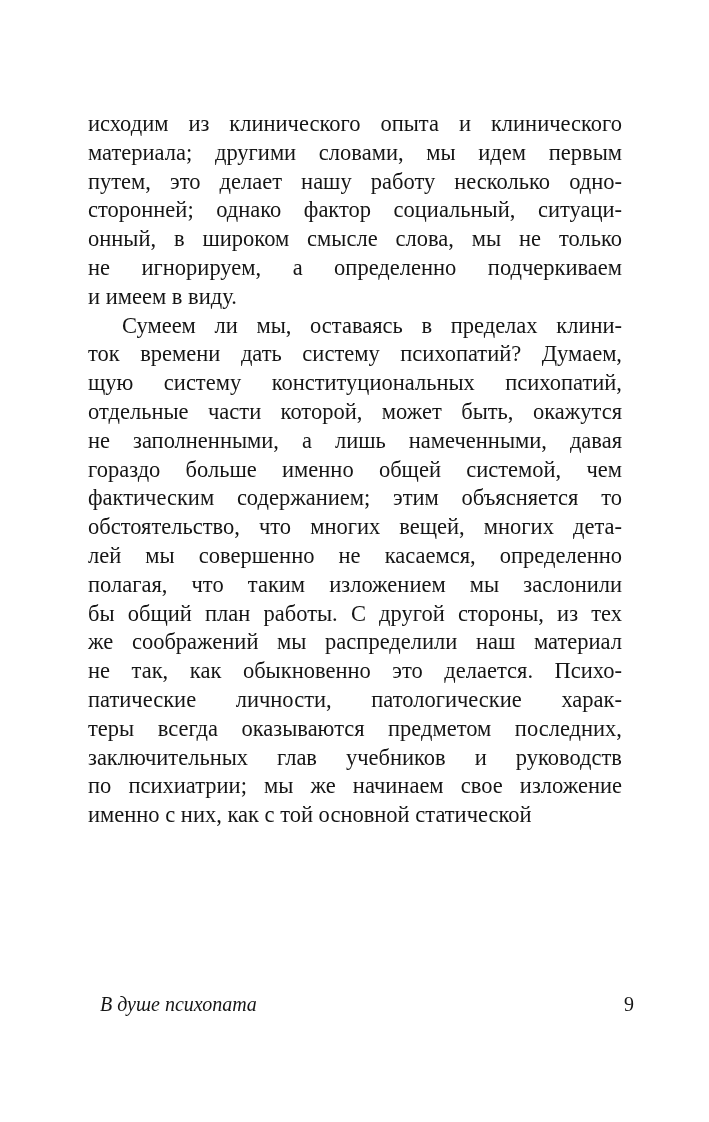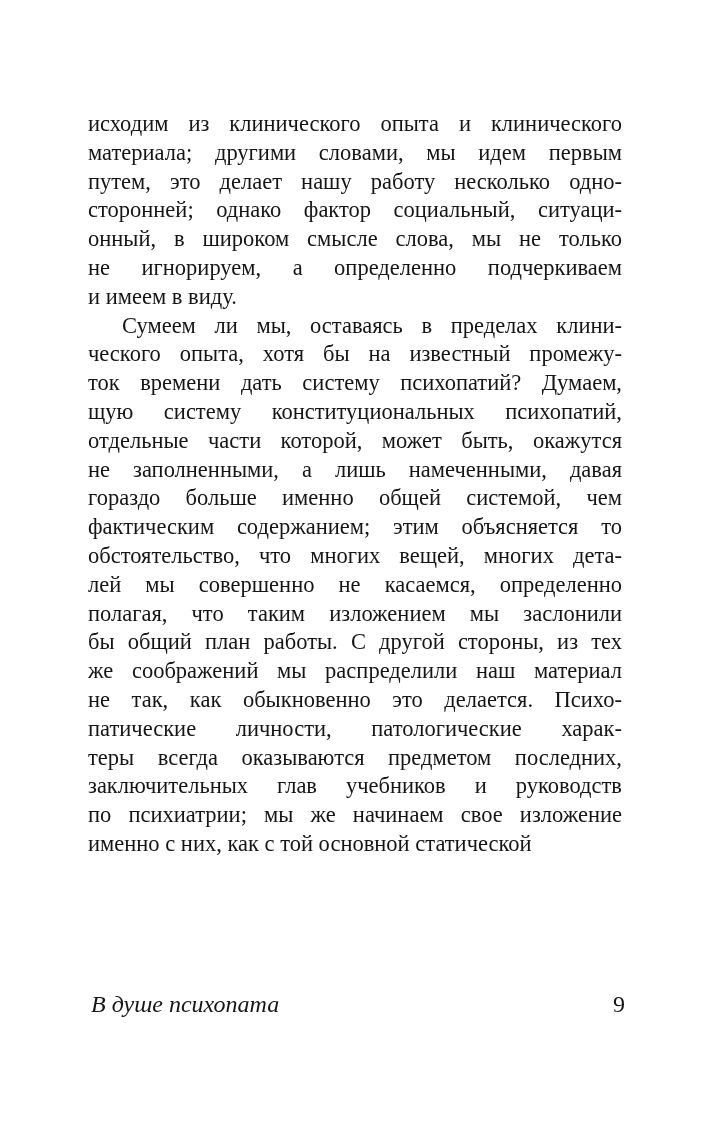--- a/index.html
+++ b/index.html
@@ -37,27 +37,27 @@
   }
   .line.last {
     text-align-last: left;
     -moz-text-align-last: left;
   }
   .line.indent {
     text-indent: 34px;
   }
   .footer {
     position: absolute;
-    left: 91px;
+    left: 100px;
     top: 991px;
     width: 534px;
     display: flex;
     justify-content: space-between;
     align-items: baseline;
-    font-size: 24px;
+    font-size: 20px;
     line-height: 26px;
   }
   .running-title {
     font-style: italic;
   }
   .page-number {
     font-style: normal;
   }
 </style>
 </head>
@@ -72,21 +72,20 @@
       <span class="line">материала; другими словами, мы идем первым</span>
       <span class="line">путем, это делает нашу работу несколько одно-</span>
       <span class="line">сторонней; однако фактор социальный, ситуаци-</span>
       <span class="line">онный, в широком смысле слова, мы не только</span>
       <span class="line">не  игнорируем,  а  определенно  подчеркиваем</span>
       <span class="line last">и имеем в виду.</span>
     </p>
 
     <p class="para">
       <span class="line indent">Сумеем ли мы, оставаясь в пределах клини-</span>
-      <span class="line">ческого опыта, хотя бы на известный промежу-</span>
       <span class="line">ток времени дать систему психопатий? Думаем,</span>
       <span class="line">щую систему конституциональных психопатий,</span>
       <span class="line">отдельные части которой, может быть, окажутся</span>
       <span class="line">не заполненными, а лишь намеченными, давая</span>
       <span class="line">гораздо больше именно общей системой, чем</span>
       <span class="line">фактическим содержанием; этим объясняется то</span>
       <span class="line">обстоятельство, что многих вещей, многих дета-</span>
       <span class="line">лей мы совершенно не касаемся, определенно</span>
       <span class="line">полагая, что таким изложением мы заслонили</span>
       <span class="line">бы общий план работы. С другой стороны, из тех</span>

